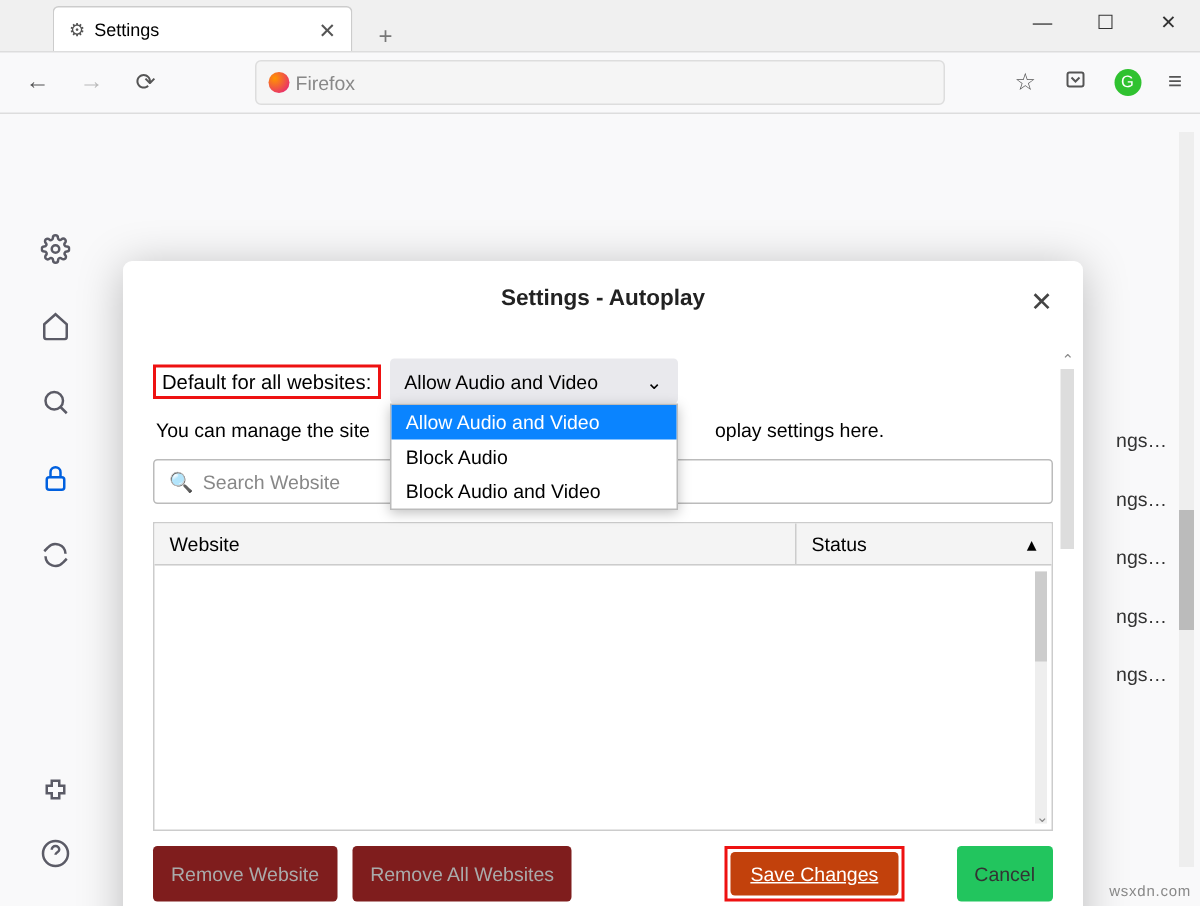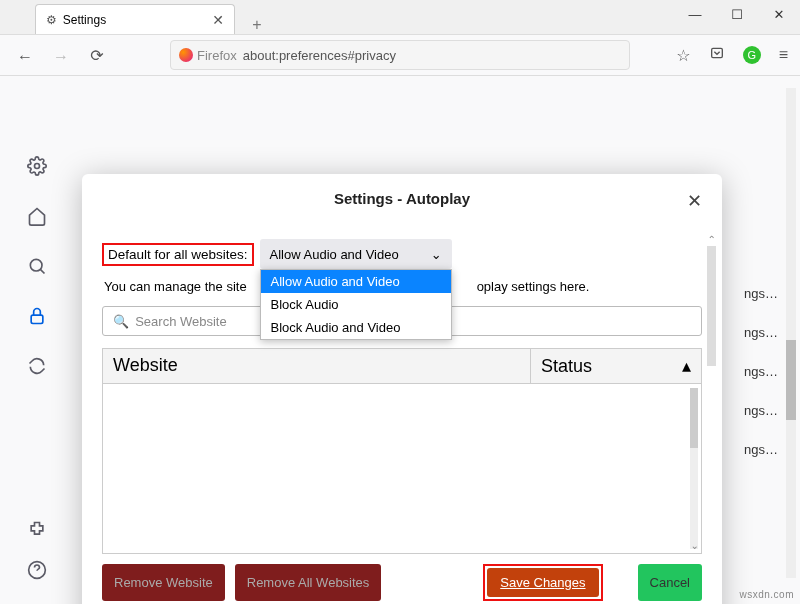--- a/index.html
+++ b/index.html
@@ -45,21 +45,21 @@
   .dd-menu { position: absolute; top: 30px; left: 0; width: 192px; background: #fff; border: 1px solid #bbb; box-shadow: 0 2px 8px rgba(0,0,0,0.25); z-index: 10; }
   .dd-item { padding: 4px 10px; font-size: 13px; }
   .dd-item.sel { background: #0a84ff; color: #fff; }
   
   .desc { font-size: 13px; margin-top: 10px; padding-left: 2px; }
   .desc .frag { margin-left: 230px; }
   
   .search-web { margin-top: 12px; height: 30px; border: 1px solid #bbb; border-radius: 3px; display: flex; align-items: center; padding: 0 10px; color: #888; font-size: 13px; gap: 6px; }
   
   .table { margin-top: 12px; border: 1px solid #ccc; height: 206px; display: flex; flex-direction: column; }
-  .thead { display: flex; background: #f4f4f4; border-bottom: 1px solid #ccc; font-size: 18px; }
+  .thead { display: flex; background: #f4f4f4; border-bottom: 1px solid #ccc; font-size: 13px; }
   .th { padding: 6px 10px; }
   .th1 { flex: 1; border-right: 1px solid #ccc; }
   .th2 { width: 170px; display: flex; justify-content: space-between; align-items: center; padding-right: 10px; }
   .tbody { flex: 1; position: relative; }
   .tbody .scroll { position: absolute; right: 3px; top: 4px; bottom: 4px; width: 8px; background: #eee; }
   .tbody .thumb2 { position: absolute; right: 3px; top: 4px; width: 8px; height: 60px; background: #ccc; }
   .tbody .down { position: absolute; right: 2px; bottom: 2px; font-size: 10px; color: #888; }
   
   .actions { display: flex; margin-top: 10px; gap: 10px; }
   .btn { padding: 7px 12px; font-size: 13px; border-radius: 3px; border: none; }
@@ -94,21 +94,20 @@
 
 <div class="toolbar">
   <div class="nav-btn">←</div>
   <div class="nav-btn" style="color:#bbb">→</div>
   <div class="nav-btn">⟳</div>
   <div class="urlbar">
     <span class="brand">
       <span class="ff"></span>
       <span>Firefox</span>
     </span>
-    <span>about:preferences#privacy</span>
   </div>
   <div class="right-icons">
     <span>☆</span>
     <span>
       <svg viewBox="0 0 24 24" fill="none" stroke="currentColor" stroke-width="2">
           <rect x="4" y="5" width="16" height="14" rx="2"></rect>
           <path d="M8 10l4 4 4-4"></path>
         </svg>
     </span>
     <span class="green-dot">G</span>

